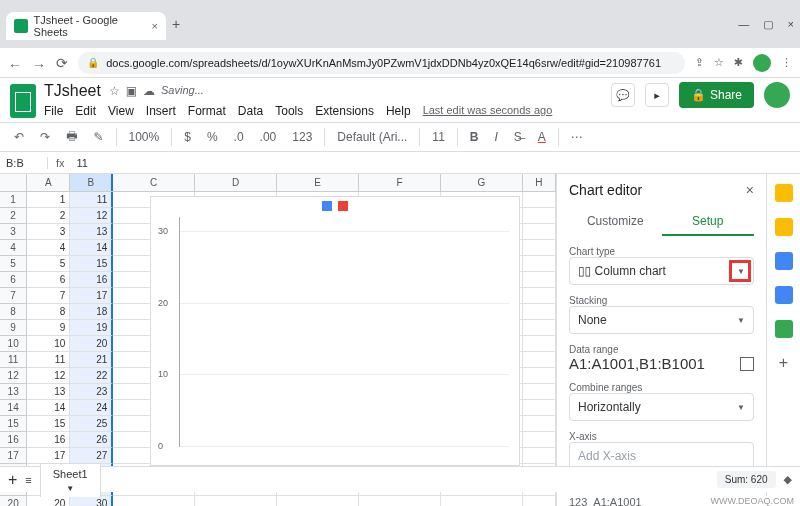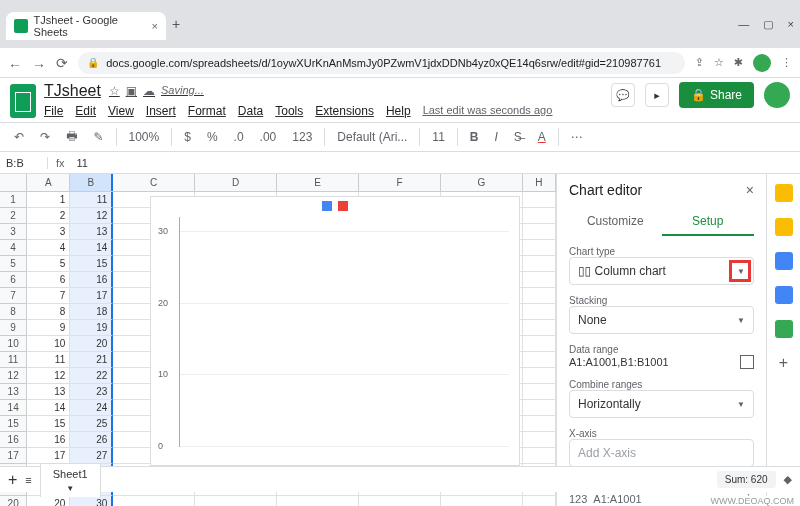--- a/index.html
+++ b/index.html
@@ -17,21 +17,21 @@
 .nav-icons { display: flex; gap: 10px; color: #5f6368; font-size: 14px; }
 .url-box { flex: 1; background: #f1f3f4; border-radius: 12px; height: 22px; display: flex; align-items: center; padding: 0 10px; font-size: 11px; color: #202124; }
 .lock { margin-right: 6px; font-size: 10px; }
 .right-icons { display: flex; gap: 10px; align-items: center; color: #5f6368; }
 .avatar { width: 18px; height: 18px; border-radius: 50%; background: #34a853; }
 
 
 .sheets-hdr { display: flex; padding: 4px 10px 0 10px; align-items: flex-start; gap: 8px; }
 .sheets-logo { width: 26px; height: 34px; background: #0f9d58; border-radius: 3px; position: relative; margin-top: 2px; }
 .sheets-logo::after { content:""; position:absolute; top:8px; left:5px; right:5px; bottom:6px; border:1.5px solid #fff; }
-.doc-area { flex: 1; text-decoration: underline; }
+.doc-area { flex: 1; }
 .doc-title-row { display: flex; align-items: center; gap: 8px; }
 .doc-title { font-size: 16px; color: #202124; }
 .title-icons { display: flex; gap: 6px; color: #5f6368; font-size: 12px; }
 .saving { font-size: 11px; color: #5f6368; font-style: italic; }
 .menubar { display: flex; gap: 12px; font-size: 12px; color: #202124; margin-top: 4px; }
 .last-edit { color: #5f6368; text-decoration: underline; font-size: 11px; }
 .hdr-right { display: flex; gap: 10px; align-items: center; }
 .comment-btn, .present-btn { width: 24px; height: 24px; border: 1px solid #dadce0; border-radius: 4px; display: flex; align-items: center; justify-content: center; }
 .share-btn { background: #1a8e3f; color: #fff; border-radius: 4px; padding: 6px 12px; font-size: 12px; display: flex; align-items: center; gap: 4px; }
 .avatar2 { width: 26px; height: 26px; border-radius: 50%; background: #34a853; }
@@ -572,21 +572,21 @@
     <div>
       <div class="ed-label">Stacking</div>
       <div class="ed-field">
         <span>None</span>
         <span class="dd">▼</span>
       </div>
     </div>
     <div>
       <div class="ed-label">Data range</div>
       <div style="display:flex;align-items:center;gap:6px">
-        <span style="font-size:11px">A1:A1001,B1:B1001</span>
+        <span style="font-size:15px">A1:A1001,B1:B1001</span>
         <span class="grid-ic" style="margin-left:auto"></span>
       </div>
     </div>
     <div>
       <div class="ed-label">Combine ranges</div>
       <div class="ed-field">
         <span>Horizontally</span>
         <span class="dd">▼</span>
       </div>
     </div>

